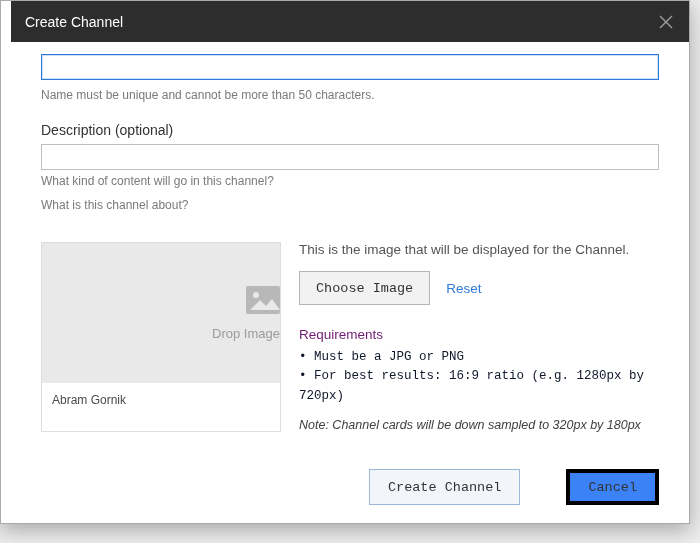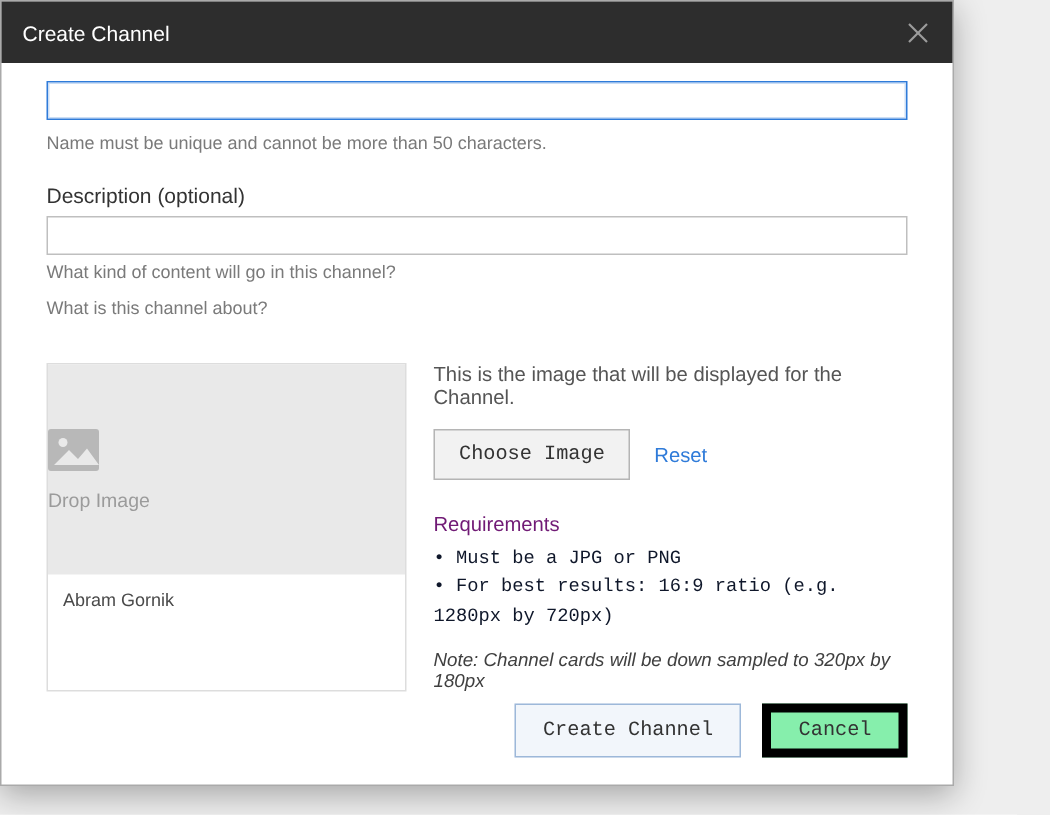--- a/index.html
+++ b/index.html
@@ -1,21 +1,22 @@
 <!DOCTYPE html>
 <html><head>
 <meta charset="utf-8">
 <style>
   * { box-sizing: border-box; margin: 0; padding: 0; }
   html, body { width: 700px; height: 543px; font-family: "Segoe UI", Arial, sans-serif; background: #f5f5f5; overflow: hidden; }
   .backdrop { position: absolute; inset: 0; background: #eee; }
   .dialog {
-    position: absolute; left: 0; top: 0; width: 636px; height: 524px;
+    position: absolute; left: 0; top: 0; width: 690px; height: 524px;
     background: #fff; border: 1px solid #aaa;
     box-shadow: 0 6px 20px rgba(0,0,0,0.3);
+    padding-left: 10px;
   }
   .titlebar {
     height: 41px; background: #2d2d2d; color: #fff;
     display: flex; align-items: center; padding: 0 14px;
     font-size: 14px;
   }
   .titlebar .title { flex: 1; }
   .titlebar .close { width: 18px; height: 18px; display:flex; align-items:center; justify-content:center; cursor:pointer; opacity:0.7; }
   .titlebar .close svg { width:14px; height:14px; stroke:#ccc; stroke-width:1.4; }
   .body { padding: 12px 30px 18px 30px; }
@@ -25,42 +26,42 @@
     font-size: 13px; outline: none;
   }
   .text-input.focused { border: 1px solid #2f7bd9; box-shadow: 0 0 0 1px rgba(47,123,217,0.25) inset; }
   .hint { font-size: 12px; color: #7a7a7a; margin-top: 6px; line-height: 1.5; }
   .image-row { display: flex; margin-top: 28px; }
   .card {
     width: 240px; border: 1px solid #ddd; background:#fff;
   }
   .drop-area {
     height: 140px; background: #e9e9e9;
-    display:flex; flex-direction:column; align-items:flex-start; justify-content:center;
+    display:flex; flex-direction:column; align-items:flex-end; justify-content:center;
     color:#9b9b9b; font-size:13px;
   }
   .drop-area .img-icon { width:34px; height:28px; margin-bottom:12px; }
   .card-footer { height: 34px; display:flex; align-items:center; padding:0 10px; font-size:12px; color:#4a4a4a; }
   .image-info { margin-left: 18px; flex:1; color:#555; }
   .image-info .lead { font-size:13.5px; color:#555; margin-bottom:14px; }
   .choose-row { display:flex; align-items:center; gap:16px; margin-bottom:22px; }
   .btn {
     height: 34px; padding: 0 16px; background:#f2f2f2; border:1px solid #b5b5b5;
     font-size:13.5px; color:#333; cursor:pointer; display:inline-flex; align-items:center; justify-content:center;font-family:Liberation Mono, monospace;
   }
   .link { color:#2f7bd9; font-size:13.5px; cursor:pointer; }
   .req-title { font-size:13.5px; color:#701a75; margin-bottom:6px; }
   .req-item { font-size:12.5px; color:#0f172a; line-height:1.55;font-family:Liberation Mono, monospace; }
   .req-item::before { content:"• "; }
   .note { font-size:12.5px; color:#404040; font-style:italic; margin-top:12px; }
   .footer-buttons {
     position:absolute; right:30px; bottom:18px; display:flex; gap:14px;
   }
   .btn-primary { border:1px solid #9db8d9; background:#f2f6fb; padding:0 18px; height:36px; }
-  .btn-secondary { border:6px solid #000000; background:#86efac; padding:0 18px; height:36px; }
+  .btn-secondary { border:4px solid #000000; background:#3b82f6; padding:0 18px; height:36px;margin-left:32px; }
 </style>
 </head>
 <body>
 
 <div class="backdrop"></div>
 
 <div class="dialog">
 
   <div class="titlebar">
     <div class="title">Create Channel</div>

